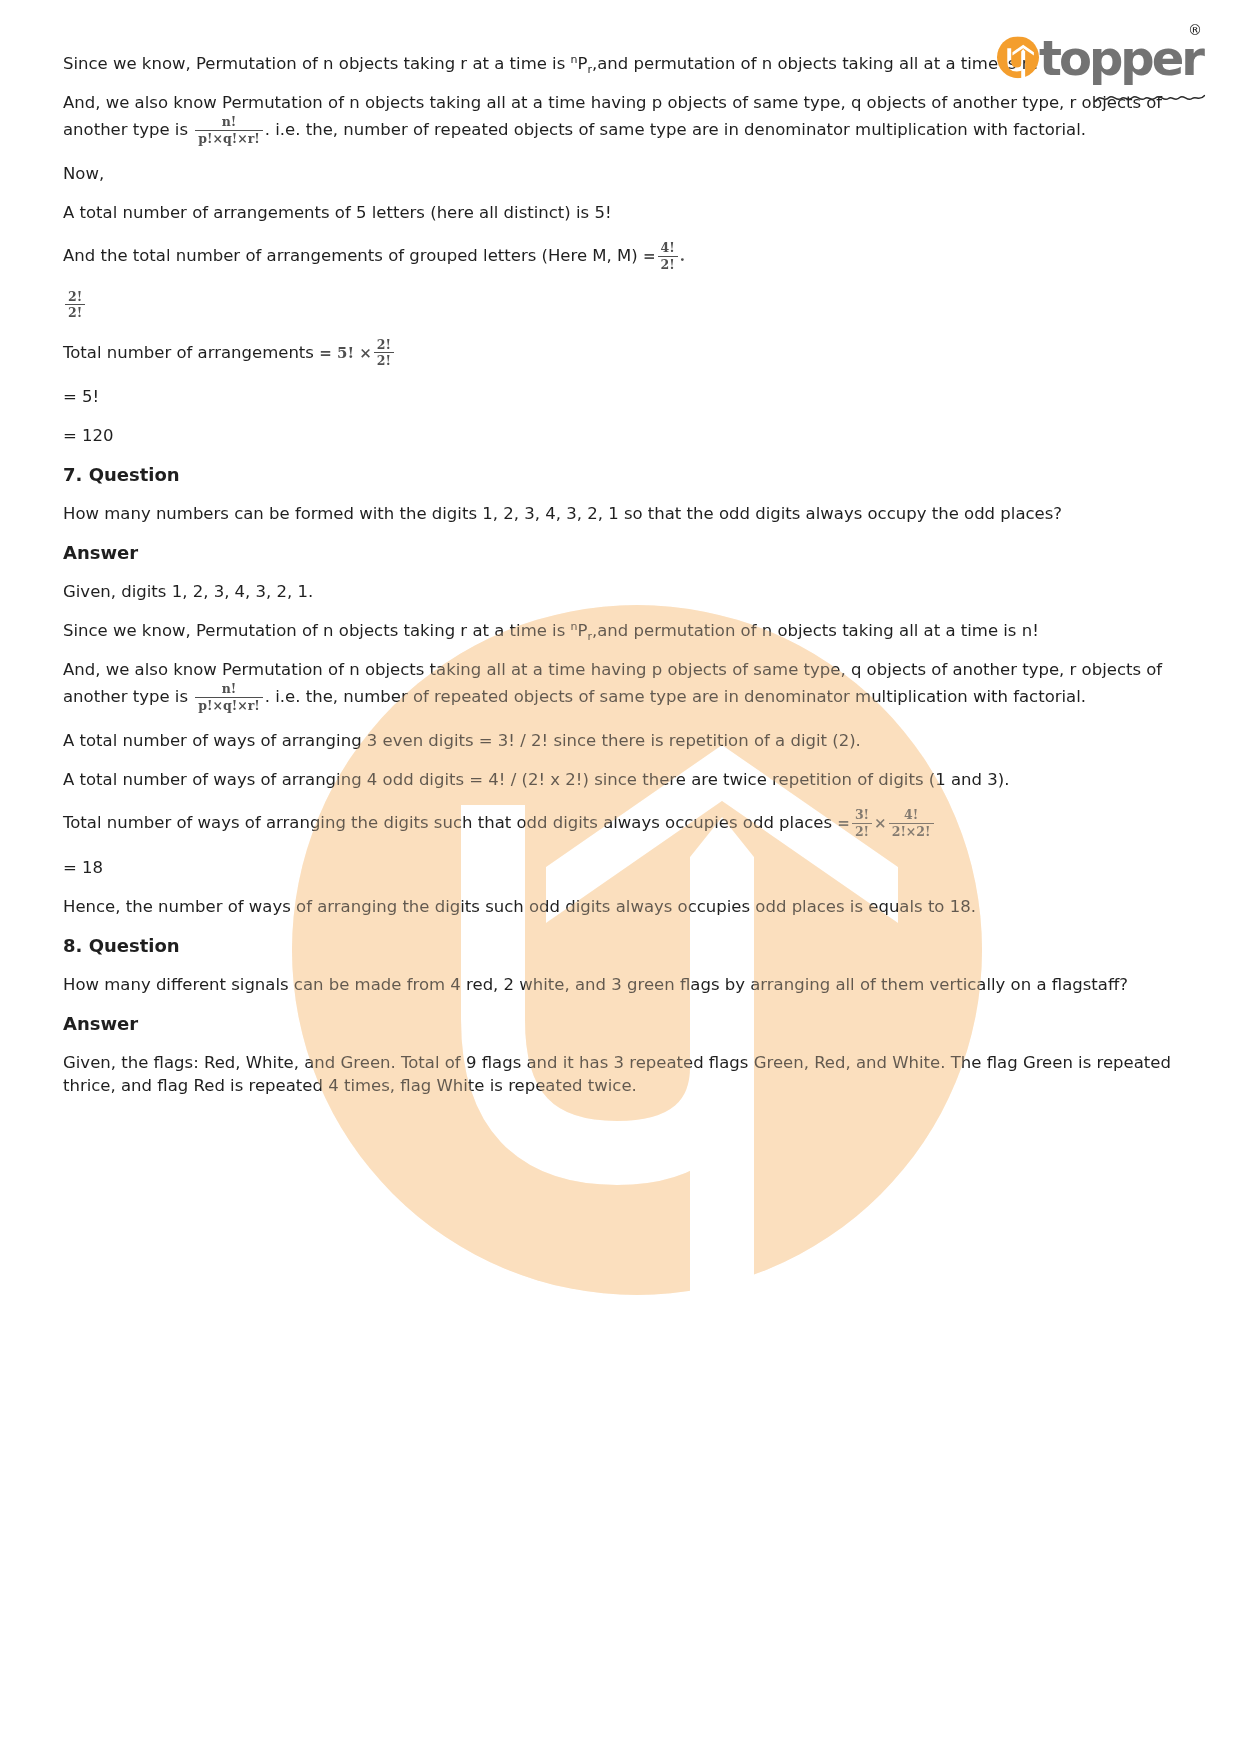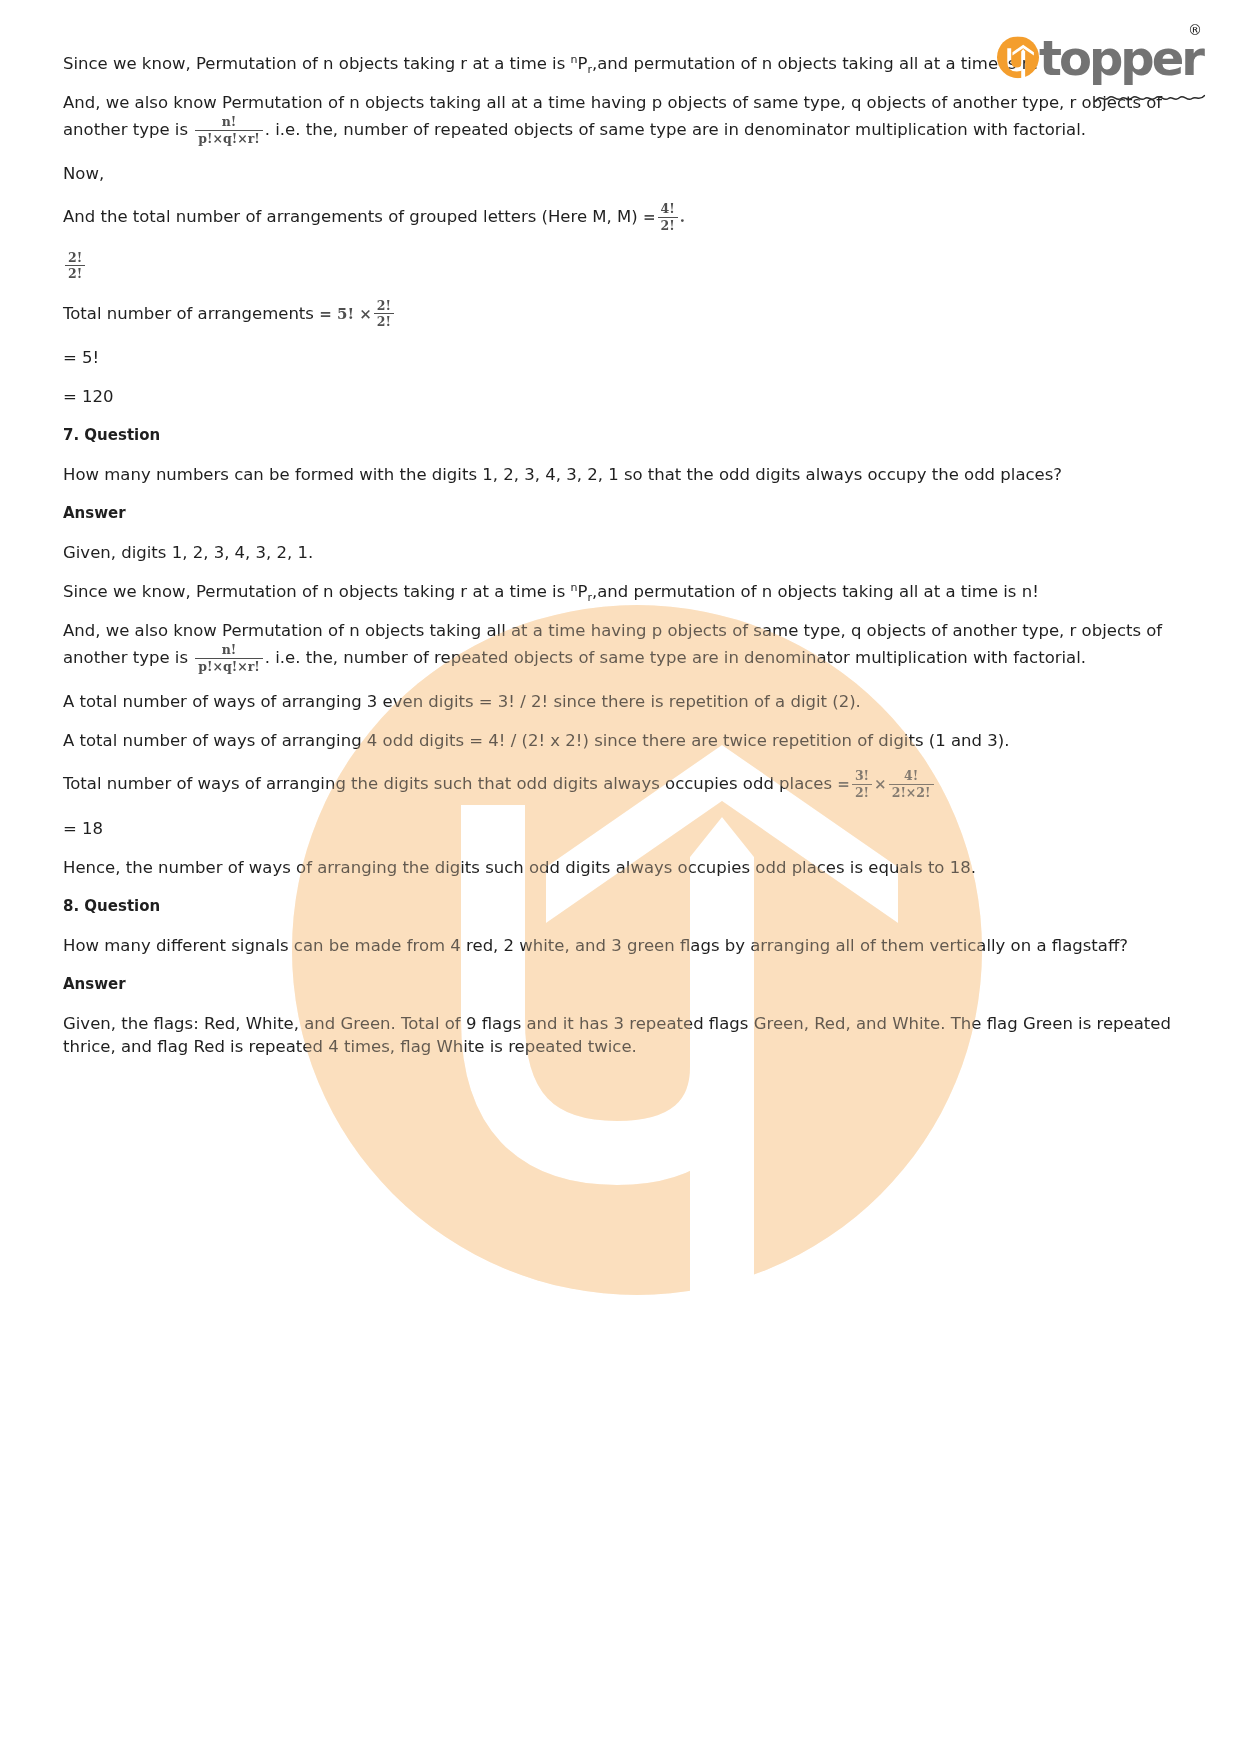--- a/index.html
+++ b/index.html
@@ -12,21 +12,21 @@
     color:#1f1f1f;
   }
   .content{
     position:relative;
     z-index:2;
     padding:52px 60px 0 63px;
     font-size:16.5px;
     line-height:23px;
   }
   .para{margin:0 0 16px 0;}
-  .bold{font-weight:bold;font-size:15px;}
+  .bold{font-weight:bold;font-size:18px;}
   sup{font-size:11px;line-height:0;}
   sub{font-size:11px;line-height:0;}
   .eq{
     font-family:"DejaVu Serif","Liberation Serif",serif;
     font-weight:bold;color:#4f4f4f;font-size:15px;
     white-space:nowrap;
   }
   .eqfrac{
     display:inline-flex;flex-direction:column;align-items:stretch;
     text-align:center;vertical-align:middle;
@@ -80,20 +80,21 @@
 
     <p class="para"><span>And, we also know Permutation of n objects taking all at a time having p objects of same type, q objects of another type, r objects of another type is </span><span class="eqfrac">
           <span class="num">n!</span>
           <span class="den">p!×q!×r!</span>
         </span><span>. i.e. the, number of repeated objects of same type are in denominator multiplication with factorial.</span></p>
 
     <p class="para">Now,</p>
 
 
 
+    <p class="para">A total number of arrangements of 5 letters (here all distinct) is 5!</p>
 
     <p class="para"><span>And the total number of arrangements of grouped letters (Here M, M) </span><span class="eq">=</span><span class="eqfrac">
           <span class="num">4!</span>
           <span class="den">2!</span>
         </span><span class="eq">.</span></p>
 
     <p class="para"><span class="eqfrac">
           <span class="num">2!</span>
           <span class="den">2!</span>
         </span></p>

